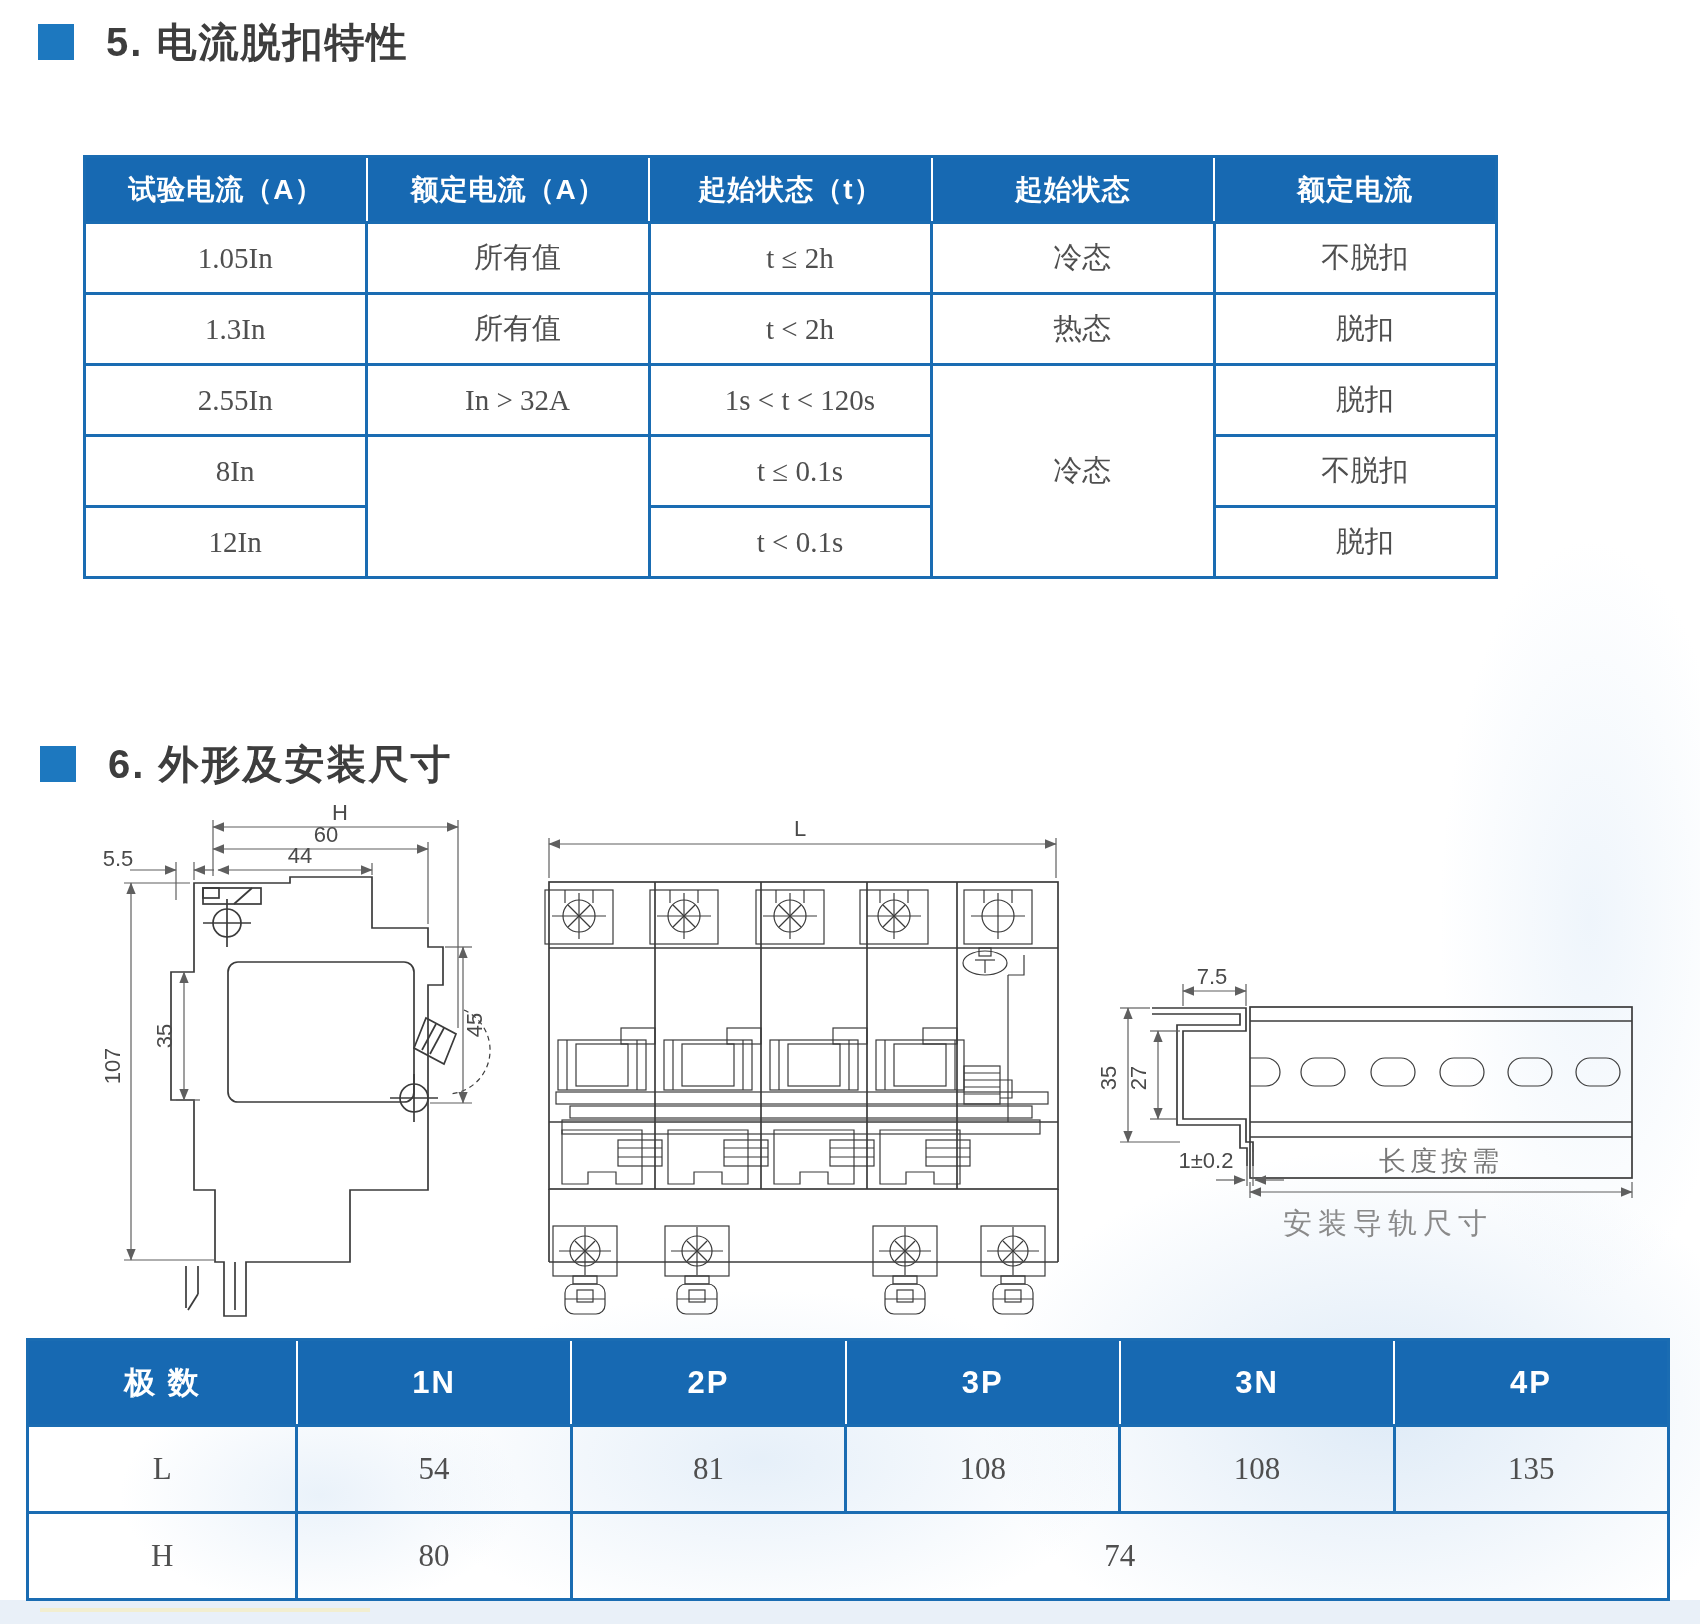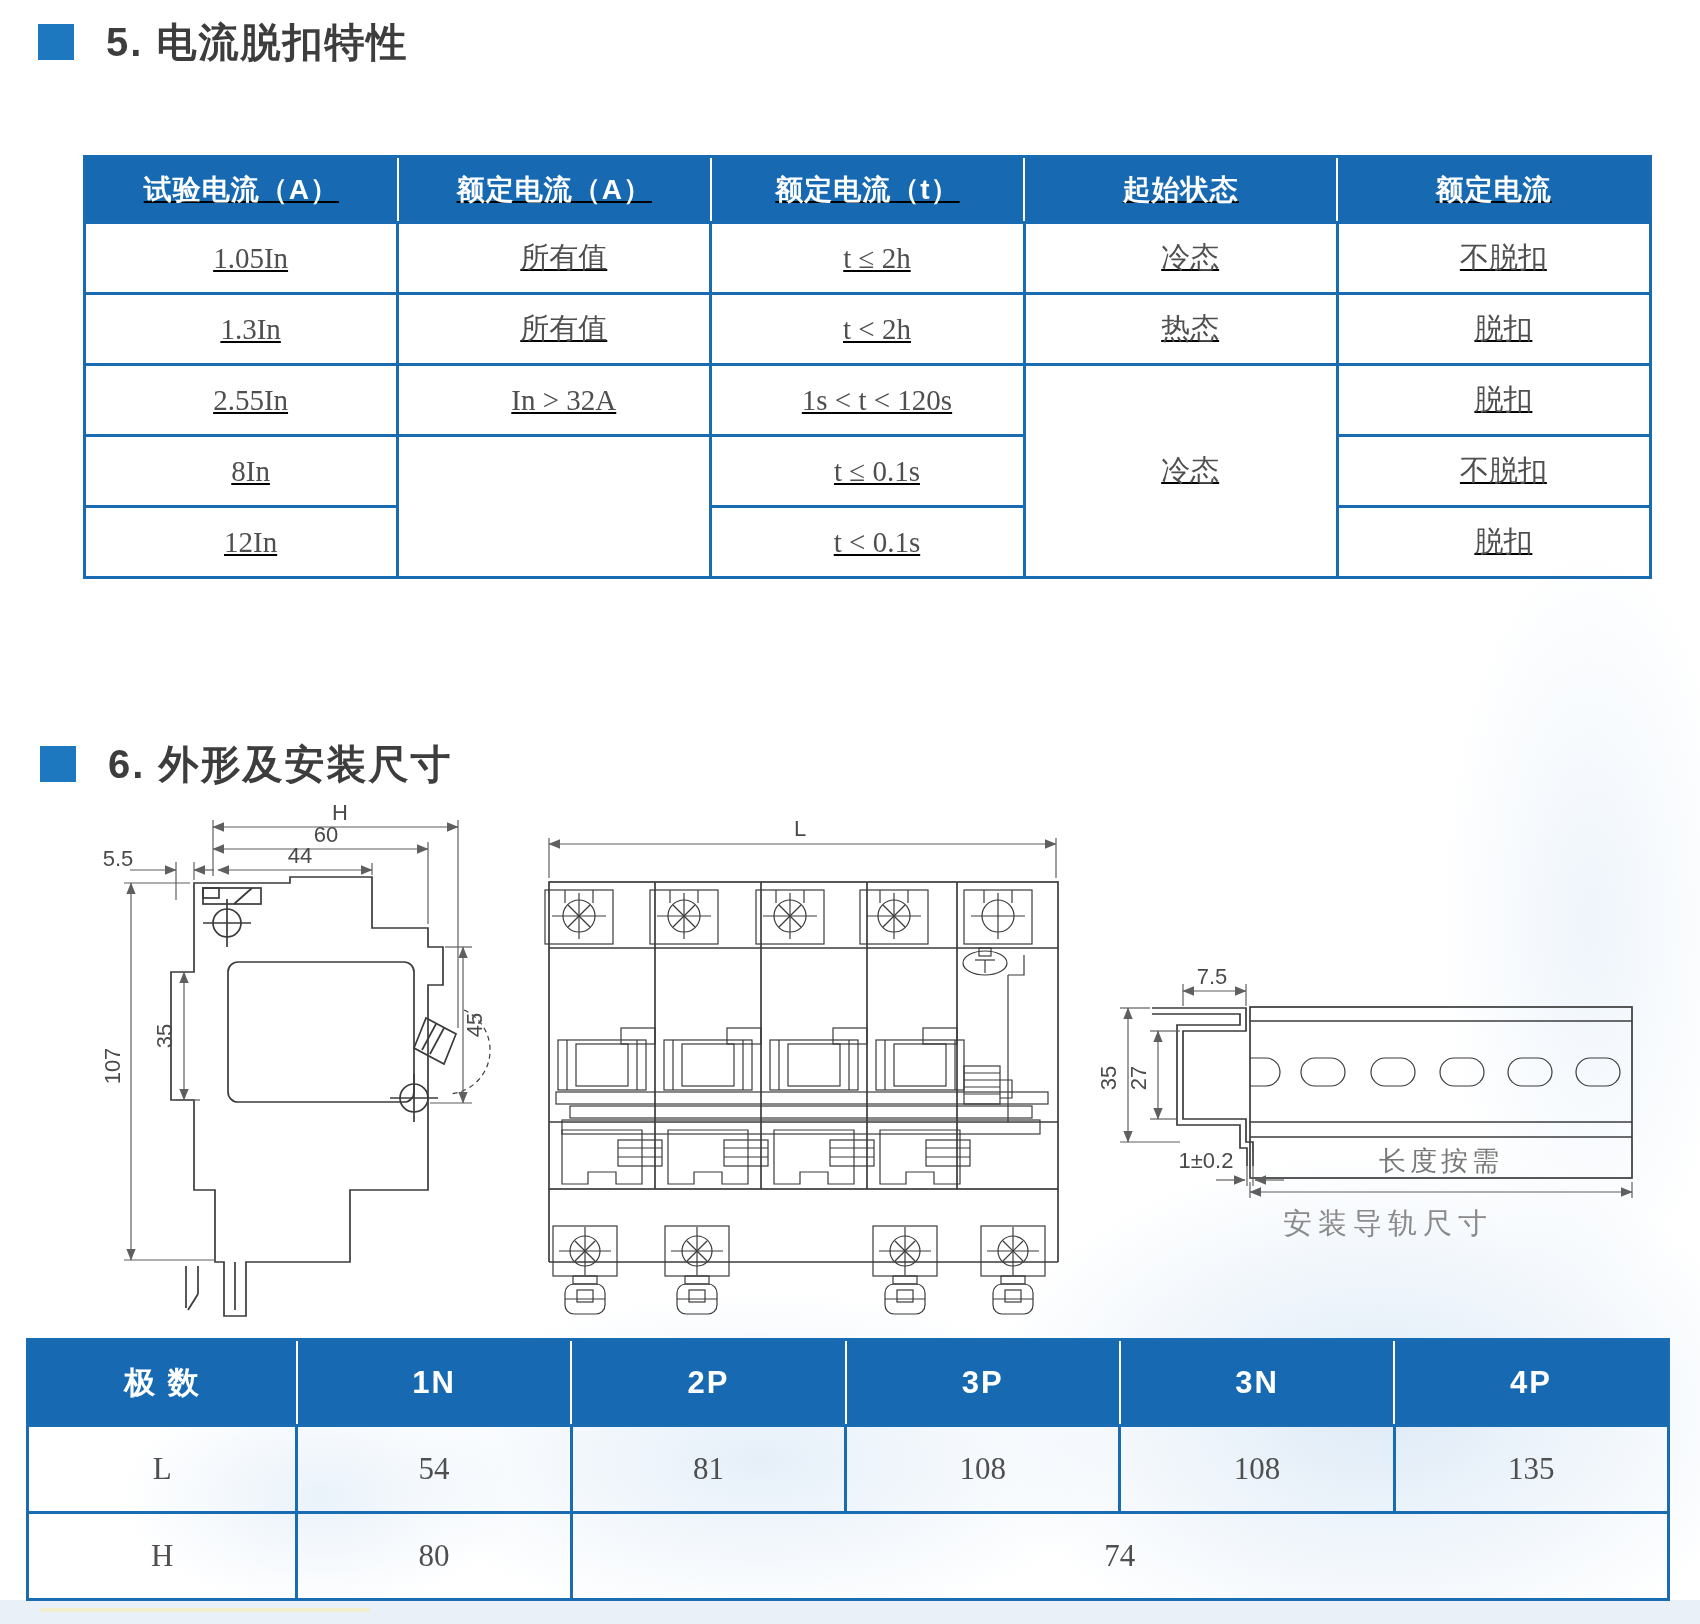--- a/index.html
+++ b/index.html
@@ -9,21 +9,21 @@
   
   .sec-title{display:flex;align-items:center;gap:32px;z-index:3;}
   .bullet{width:36px;height:36px;background:#1d78bf;flex:0 0 auto;}
   .sec-title span{font-size:40px;font-weight:bold;color:#3d3d3d;letter-spacing:2px;line-height:1;}
   
   table{border-collapse:collapse;table-layout:fixed;z-index:3;position:absolute;background:transparent;}
   table{border:3px solid #1a6cb2;}
   th{background:#1769b2;color:#ffffff;font-weight:bold;border:2px solid #ffffff;}
   td{border:3px solid #1a6cb2;text-align:center;vertical-align:middle;
      font-family:"Liberation Serif","DejaVu Serif",serif;color:#4f4f4f;background:transparent;}
-  .t1{left:83px;top:155px;width:1569px;text-decoration:underline;}
+  .t1{left:83px;top:155px;width:1415px;}
   .t1 th{height:61px;font-size:28px;letter-spacing:1px;}
   .t1 td{height:66px;font-size:29px;padding-left:20px;}
   .t2{left:26px;top:1338px;width:1644px;}
   .t2 th{height:81px;font-size:31px;letter-spacing:2px;}
   .t2 td{height:82px;font-size:31px;}
   
   svg text{font-family:"Liberation Sans", sans-serif;}
   .part{stroke:#3b3b3b;stroke-width:1.7;fill:none;stroke-linejoin:miter;}
   .partthin{stroke:#3b3b3b;stroke-width:1.2;fill:none;}
   .dim{stroke:#5f5f5f;stroke-width:1.2;fill:none;}
@@ -55,21 +55,21 @@
         <col style="width:20%">
         <col style="width:20%">
         <col style="width:20%">
         <col style="width:20%">
         <col style="width:20%">
       </colgroup>
     <thead>
       <tr>
         <th>试验电流（A）</th>
         <th>额定电流（A）</th>
-        <th>额定电流（t）</th>
+        <th>起始状态（t）</th>
         <th>起始状态</th>
         <th>额定电流</th>
       </tr>
     </thead>
     <tbody>
       <tr>
         <td>1.05In</td>
         <td>所有值</td>
         <td>t ≤ 2h</td>
         <td>冷态</td>

